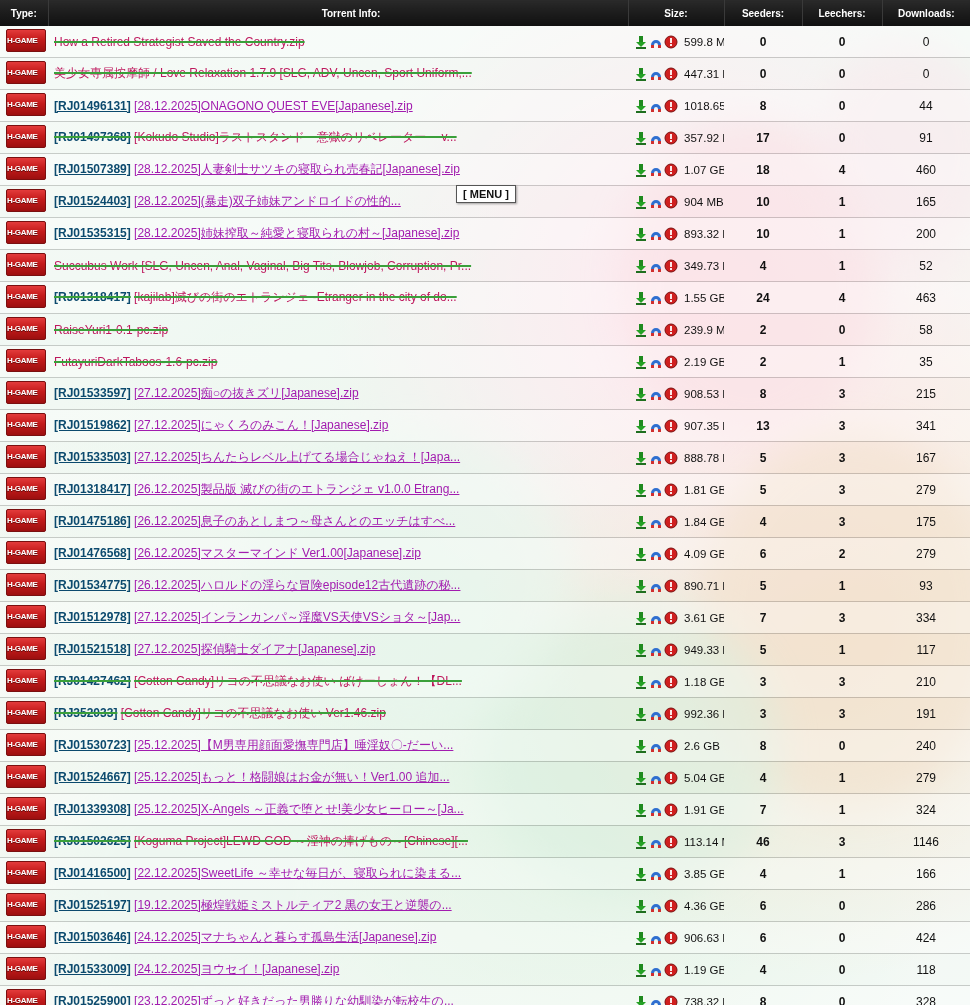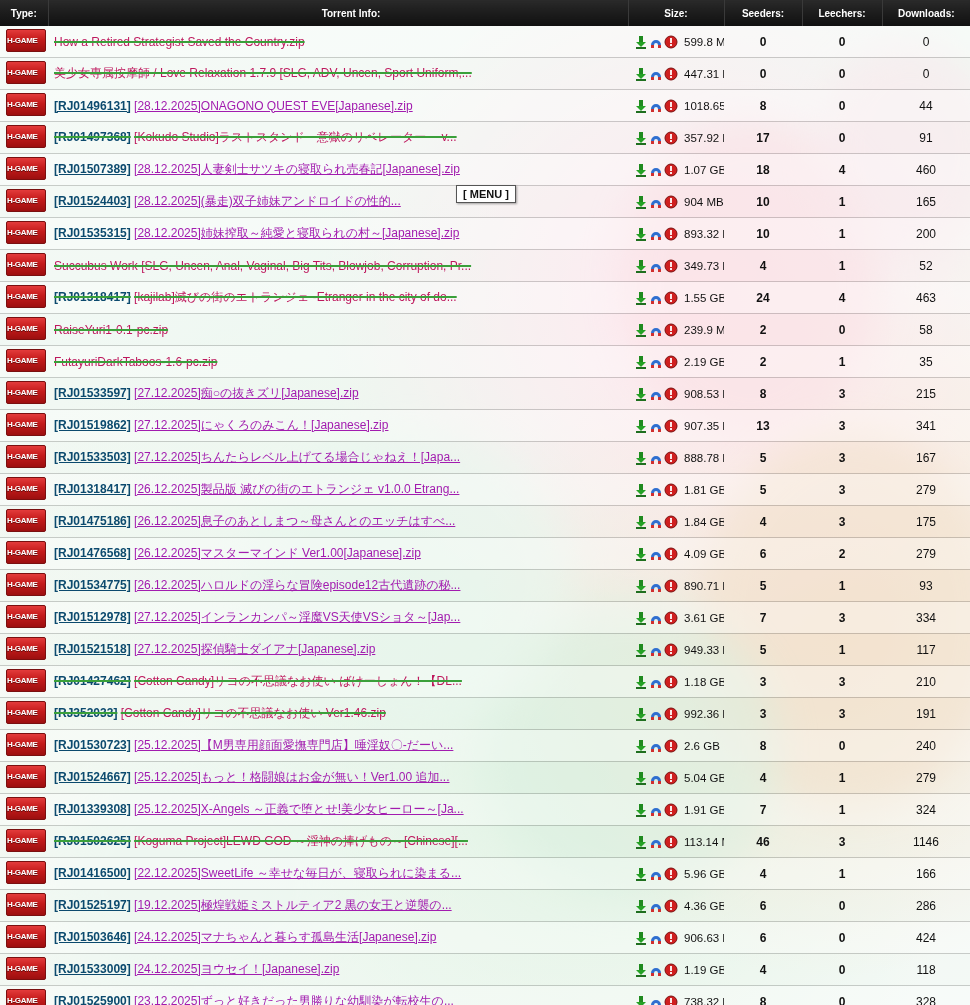--- a/index.html
+++ b/index.html
@@ -968,21 +968,21 @@
                   <path d="M2 10 A5 5 0 0 1 12 10 L9 10 A2 2 0 0 0 5 10 Z" fill="#2f6fd0"></path>
                   <rect x="2" y="10" width="3" height="3" fill="#d02f2f"></rect>
                   <rect x="9" y="10" width="3" height="3" fill="#d02f2f"></rect>
                 </svg></span>
               <span class="ico"><svg width="14" height="14" viewBox="0 0 14 14">
                   <circle cx="7" cy="7" r="6" fill="#d01f1f" stroke="#7a0f0f"></circle>
                   <rect x="6.1" y="3" width="1.8" height="5" fill="#ffffff"></rect>
                   <rect x="6.1" y="9" width="1.8" height="2" fill="#ffffff"></rect>
                 </svg></span>
             </span>
-            <span class="size-text">5.96 GB</span>
+            <span class="size-text">3.85 GB</span>
           </div>
         </td>
         <td class="num-cell">4</td>
         <td class="num-cell">1</td>
         <td class="dl-cell">166</td>
       </tr>
       <tr class="row-b">
         <td class="type-cell"><span class="cat-icon">H-GAME</span></td>
         <td class="info-cell"><span class="tid">[RJ01525197]</span> <span class="tname link">[19.12.2025]極煌戦姫ミストルティア2 黒の女王と逆襲の...</span></td>
         <td class="size-cell">

